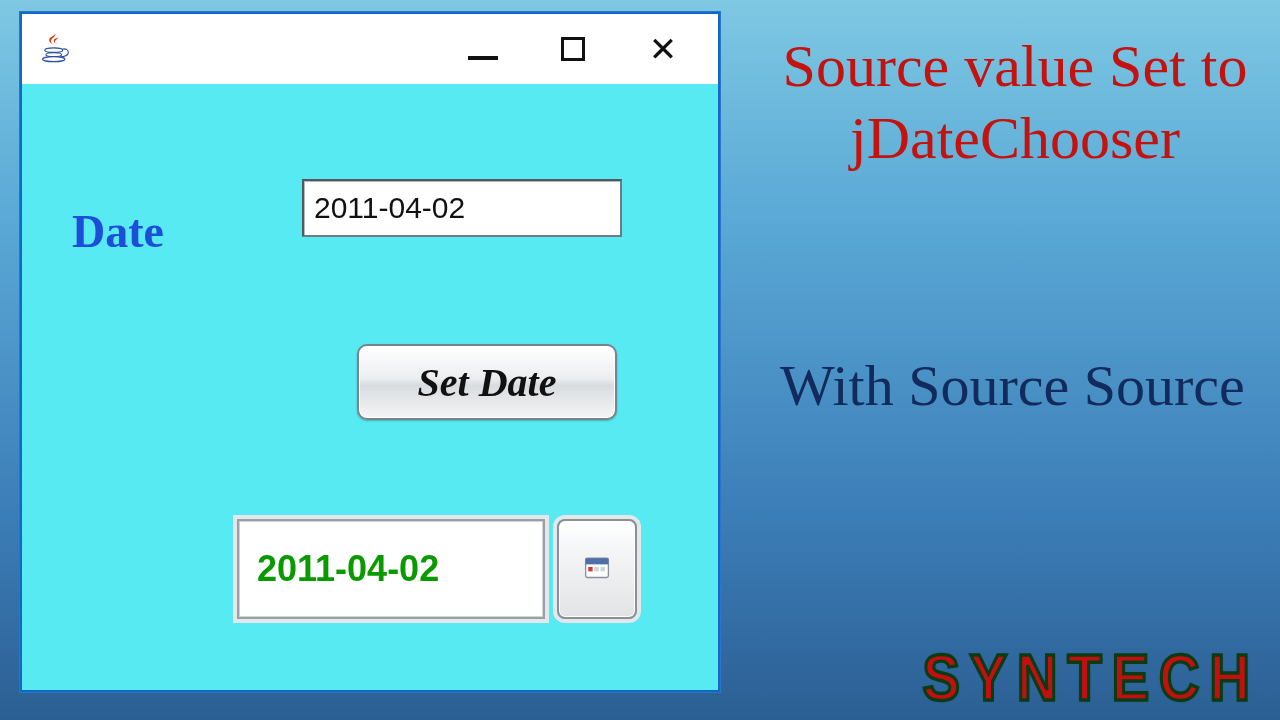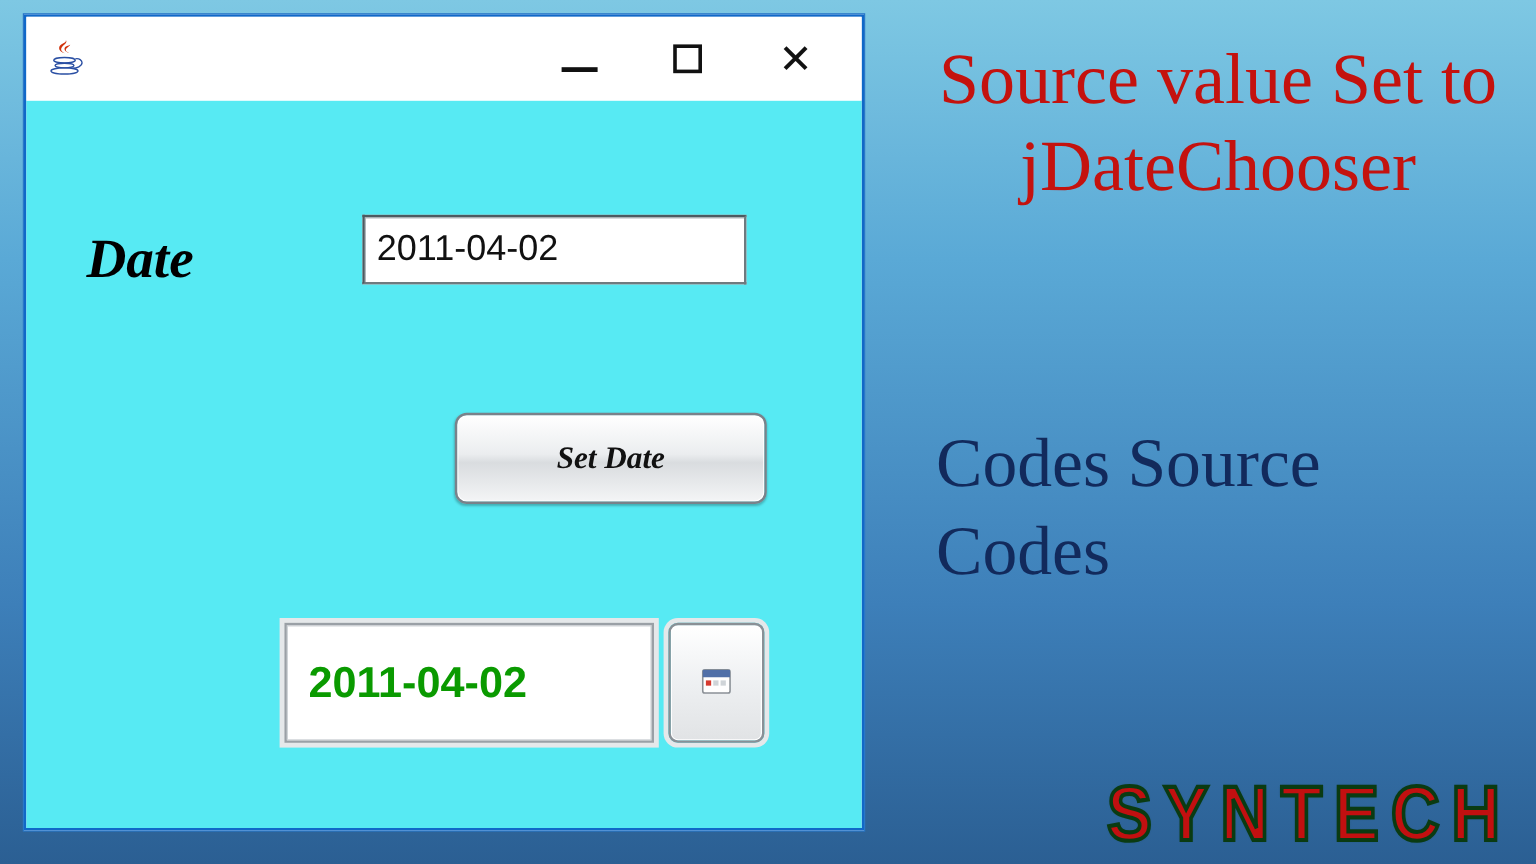--- a/index.html
+++ b/index.html
@@ -53,26 +53,25 @@
   }
   .client {
     position: absolute;
     left: 0; right: 0; top: 70px; bottom: 0;
     background: #57eaf3;
   }
 
   
   .date-label {
     position: absolute;
-    left: 50px; top: 105px;
+    left: 50px; top: 121px;
     font-family: "Times New Roman", Georgia, serif;
-    font-style: italic;
     font-weight: bold;
     font-size: 46px;
-    color: #000000;
+    color: #1d4ed8;
   }
 
   
   .text-field {
     position: absolute;
     left: 280px; top: 95px;
     width: 320px; height: 58px;
     background: #fff;
     border: 2px solid #6f7a7f;
     border-top-color: #4d5a60;
@@ -91,24 +90,23 @@
     left: 335px; top: 260px;
     width: 260px; height: 76px;
     border: 2px solid #7a828a;
     border-radius: 10px;
     background: linear-gradient(180deg, #ffffff 0%, #ebedef 45%, #d9dcdf 55%, #f4f5f6 100%);
     box-shadow: inset 0 0 0 1px #fff, 0 1px 2px rgba(0,0,0,.25);
     display: flex; align-items: center; justify-content: center;
     font-family: "Times New Roman", Georgia, serif;
     font-style: italic;
     font-weight: bold;
-    font-size: 26px;
+    font-size: 40px;
     color: #111;
     cursor: default;
-    margin-left: 22px;
   }
 
   
   .jdc-wrap {
     position: absolute;
     left: 215px; top: 435px;
     width: 400px; height: 100px;
     display: flex; gap: 12px;
   }
   .jdc-field {
@@ -217,15 +215,15 @@
           </svg>
         </span>
       </div>
     </div>
 
   </div>
 </div>
 
 <div class="headline-red">Source value Set to jDateChooser</div>
 
-<div class="headline-blue">Codes Source Codes</div>
+<div class="headline-blue">With Source Source</div>
 
 <div class="brand">SYNTECH</div>
 
 </body></html>

